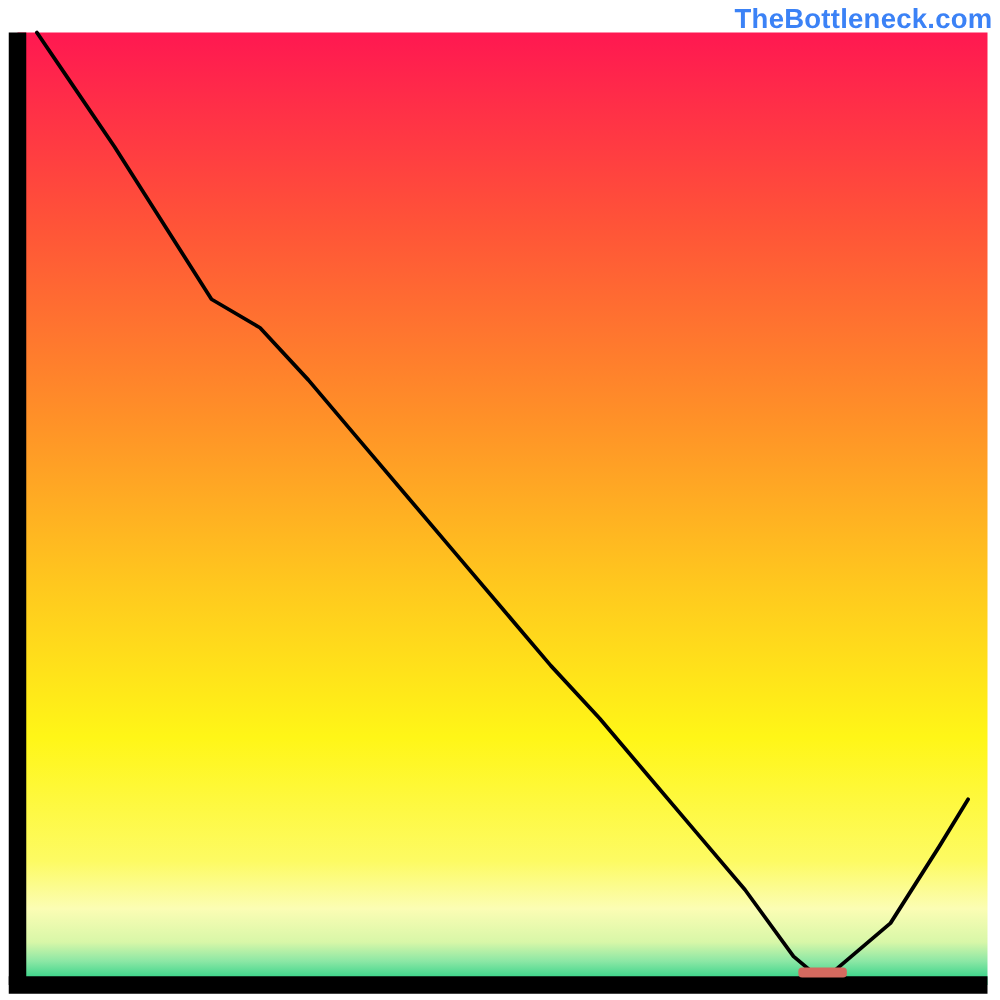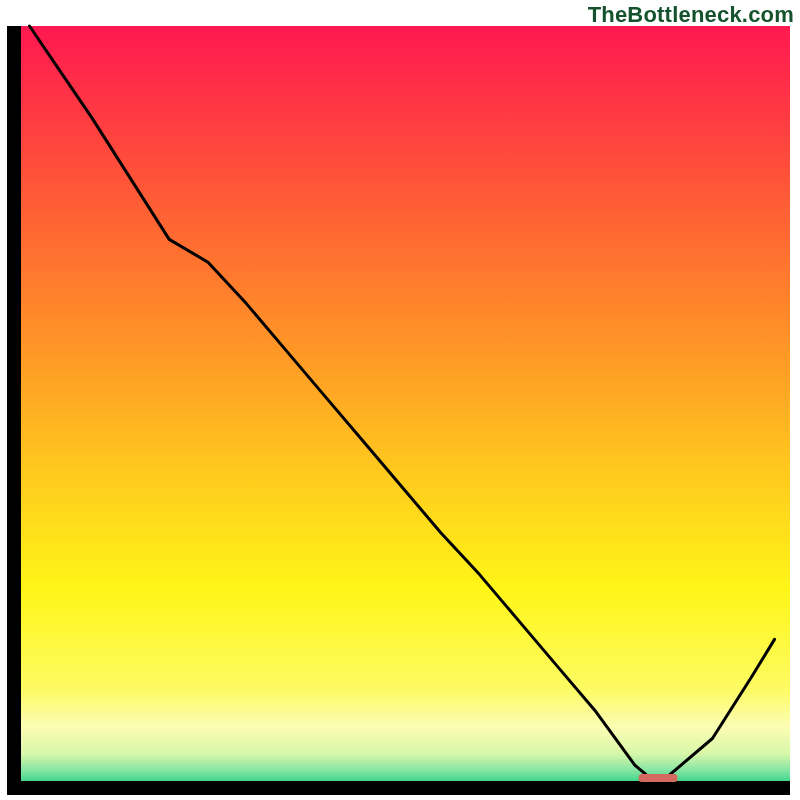--- a/index.html
+++ b/index.html
@@ -15,21 +15,21 @@
     position: relative;
     width: 800px;
     height: 800px;
   }
   .watermark {
     position: absolute;
     top: 2px;
     right: 6px;
     font-size: 22px;
     font-weight: 600;
-    color: #14532d;
+    color: #3b82f6;
     letter-spacing: 0.2px;
   }
   svg {
     display: block;
   }
 </style>
 </head>
 <body>
 
 <div class="wrap">

